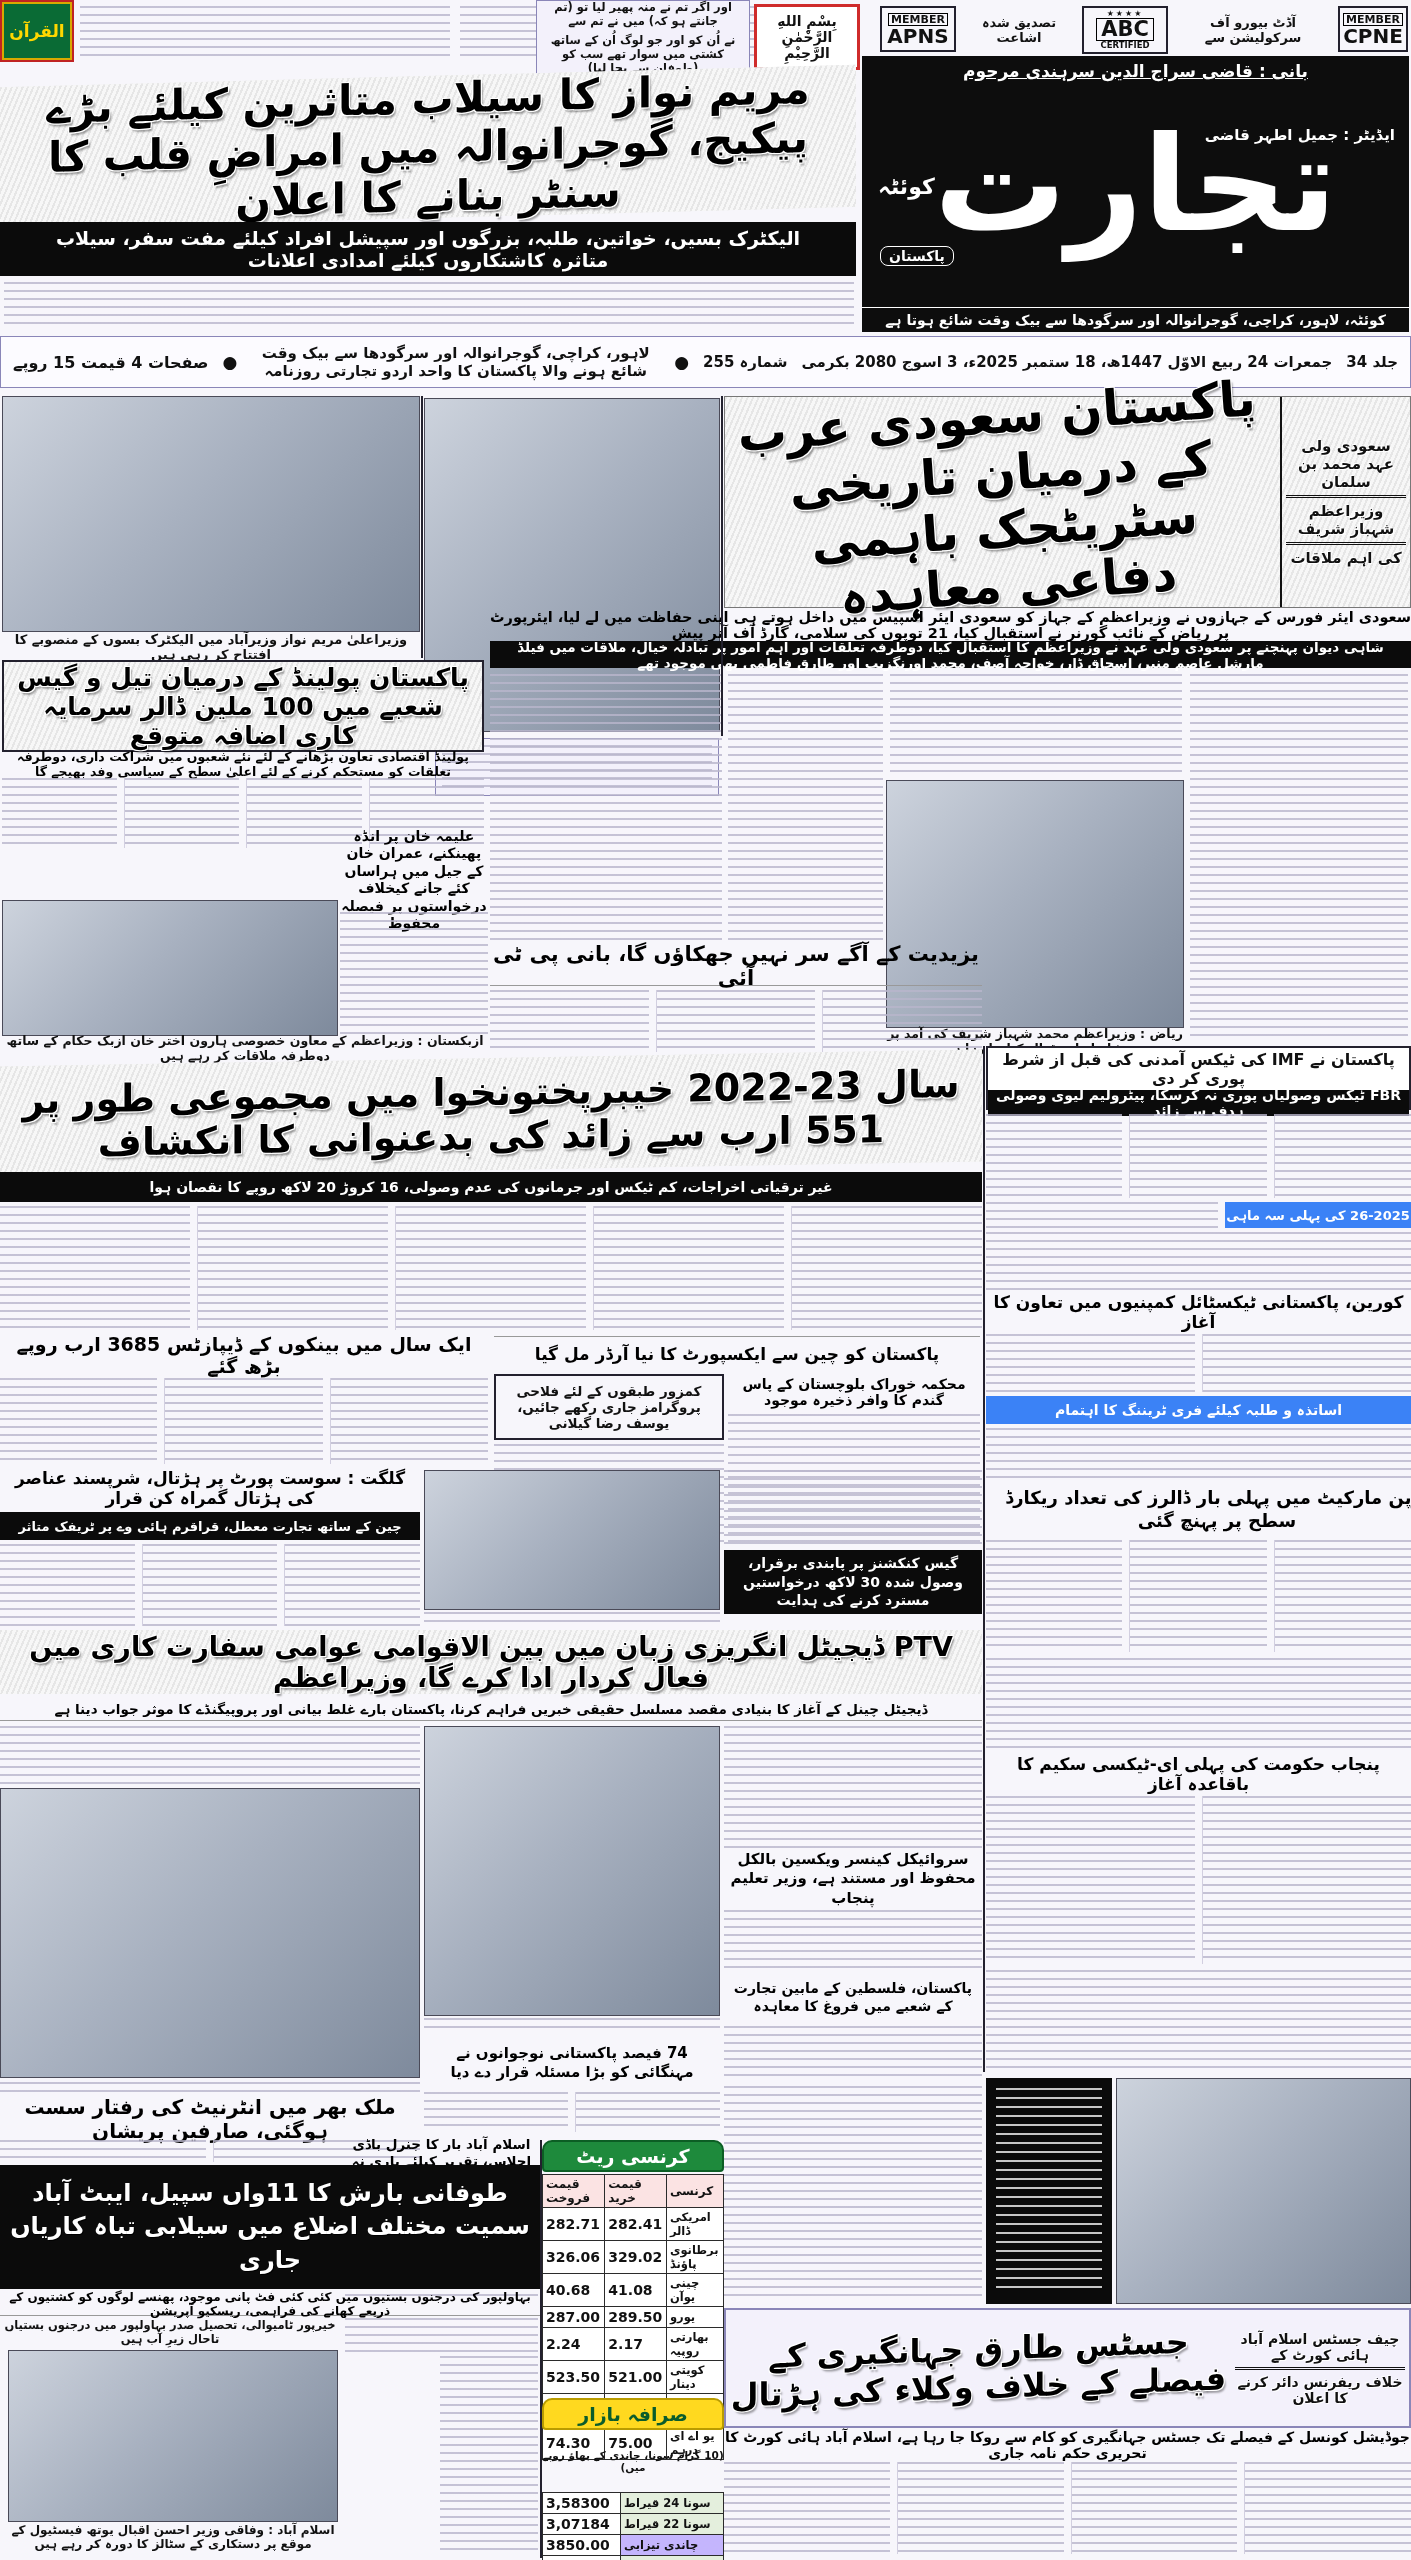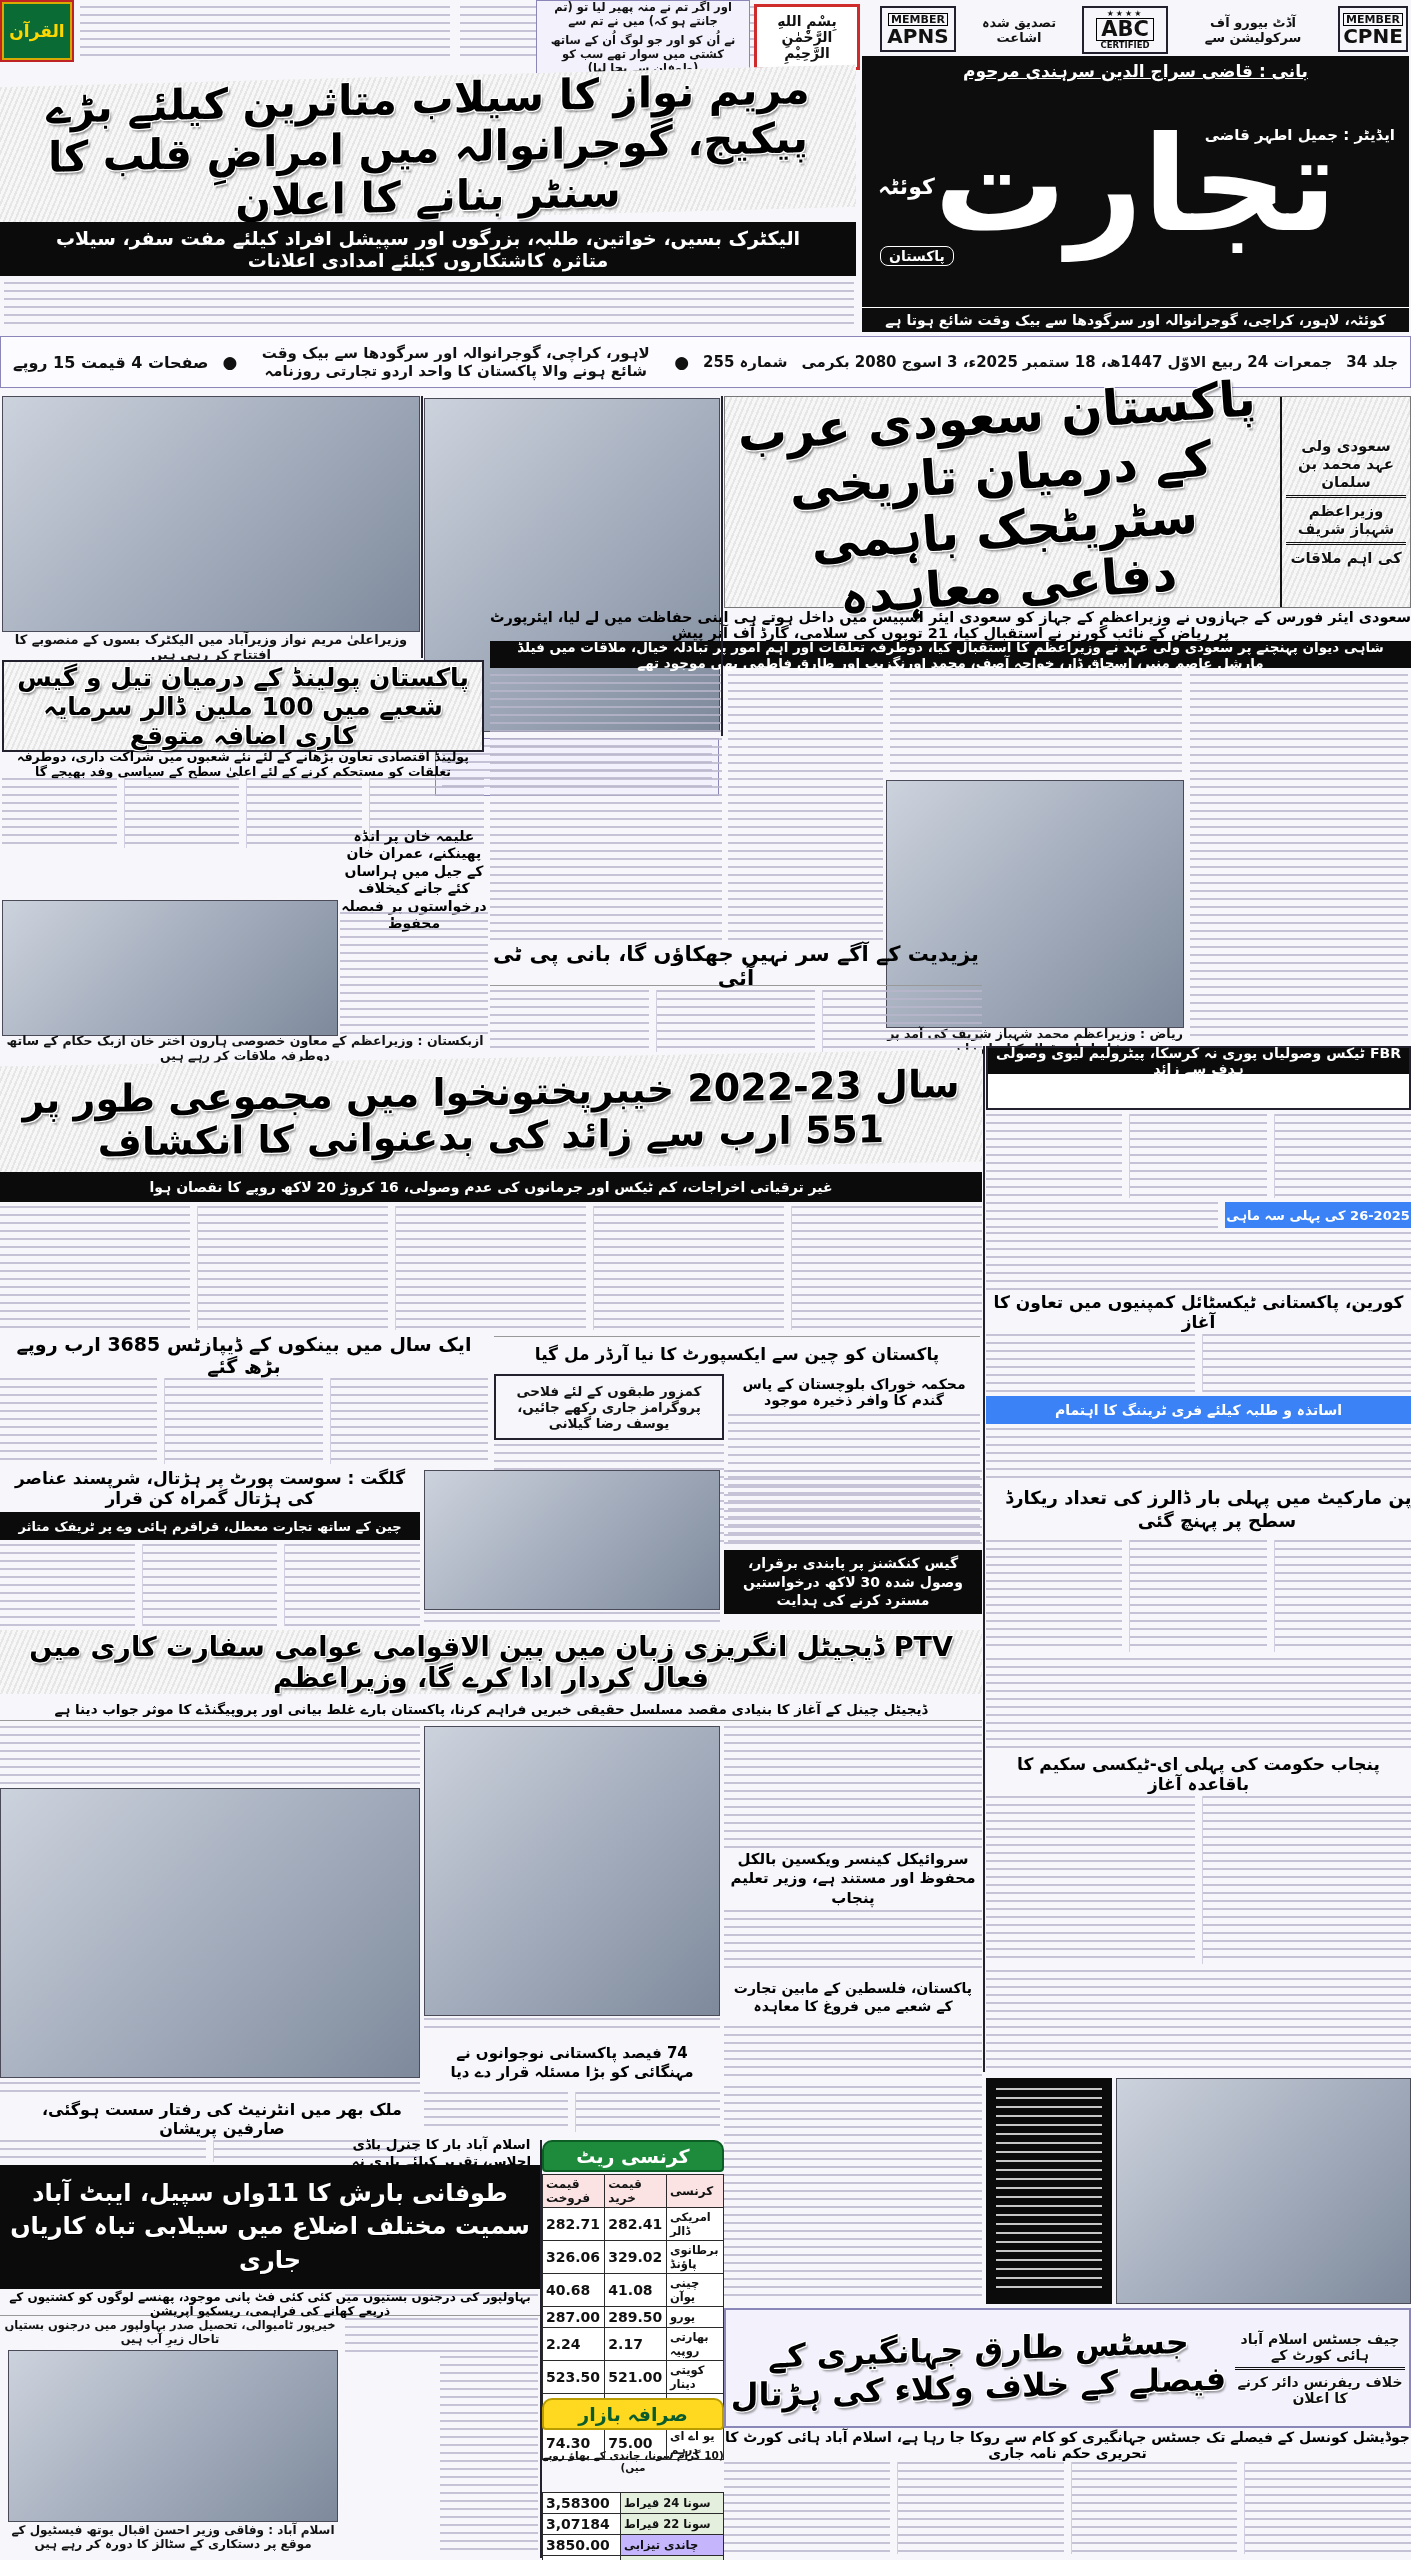--- a/index.html
+++ b/index.html
@@ -158,20 +158,21 @@
 <div class="b black" style="left:0;top:1172px;width:982px;height:30px;font-size:14px;">غیر ترقیاتی اخراجات، کم ٹیکس اور جرمانوں کی عدم وصولی، 16 کروڑ 20 لاکھ روپے کا نقصان ہوا</div>
 <div class="b cols" style="left:0;top:1206px;width:982px;height:124px;">
   <div class="ph"></div>
     <div class="ph"></div>
     <div class="ph"></div>
     <div class="ph"></div>
     <div class="ph"></div>
 </div>
 
 <div class="b frame" style="left:986px;top:1046px;width:425px;height:64px;background:#fff;">
+  <div style="font-size:16px;font-weight:bold;text-align:center;padding:2px;">پاکستان نے IMF کی ٹیکس آمدنی کی قبل از شرط پوری کر دی</div>
   <div class="black" style="font-size:14px;height:26px;">FBR ٹیکس وصولیاں پوری نہ کرسکا، پیٹرولیم لیوی وصولی ہدف سے زائد</div>
 </div>
 <div class="b cols" style="left:986px;top:1114px;width:425px;height:84px;">
   <div class="ph"></div>
     <div class="ph"></div>
     <div class="ph"></div>
 </div>
 <div class="b chip" style="left:1225px;top:1202px;width:186px;height:26px;font-size:13px;">26-2025 کی پہلی سہ ماہی</div>
 <div class="b ph" style="left:986px;top:1202px;width:232px;height:26px;"></div>
 <div class="b ph" style="left:986px;top:1232px;width:425px;height:58px;"></div>
@@ -236,21 +237,21 @@
   <span>PTV ڈیجیٹل انگریزی زبان میں بین الاقوامی عوامی سفارت کاری میں فعال کردار ادا کرے گا، وزیراعظم</span>
 </div>
 <div class="b plainhl" style="left:0;top:1697px;width:982px;height:24px;font-size:13.5px;border-bottom:1px solid #999;">ڈیجیٹل چینل کے آغاز کا بنیادی مقصد مسلسل حقیقی خبریں فراہم کرنا، پاکستان بارے غلط بیانی اور پروپیگنڈے کا موثر جواب دینا ہے</div>
 
 <div class="b photo" style="left:424px;top:1726px;width:296px;height:290px;"></div>
 <div class="b ph" style="left:424px;top:2018px;width:296px;height:14px;"></div>
 
 <div class="b ph" style="left:0;top:1726px;width:420px;height:58px;"></div>
 <div class="b photo" style="left:0;top:1788px;width:420px;height:290px;"></div>
 <div class="b ph" style="left:0;top:2082px;width:420px;height:14px;"></div>
-<div class="b plainhl" style="left:12px;top:2102px;width:420px;height:34px;font-size:16px;">ملک بھر میں انٹرنیٹ کی رفتار سست ہوگئی، صارفین پریشان</div>
+<div class="b plainhl" style="left:0;top:2102px;width:420px;height:34px;font-size:20px;">ملک بھر میں انٹرنیٹ کی رفتار سست ہوگئی، صارفین پریشان</div>
 <div class="b cols" style="left:0;top:2140px;width:420px;height:22px;">
   <div class="ph"></div>
     <div class="ph"></div>
 </div>
 
 <div class="b ph" style="left:724px;top:1726px;width:258px;height:122px;"></div>
 <div class="b plainhl" style="left:724px;top:1852px;width:258px;height:54px;font-size:15px;line-height:1.3;">سروائیکل کینسر ویکسین بالکل محفوظ اور مستند ہے، وزیر تعلیم پنجاب</div>
 <div class="b ph" style="left:724px;top:1910px;width:258px;height:58px;"></div>
 <div class="b plainhl" style="left:724px;top:1972px;width:258px;height:50px;font-size:14px;line-height:1.3;">پاکستان، فلسطین کے مابین تجارت کے شعبے میں فروغ کا معاہدہ</div>
 <div class="b ph" style="left:724px;top:2026px;width:258px;height:52px;"></div>

